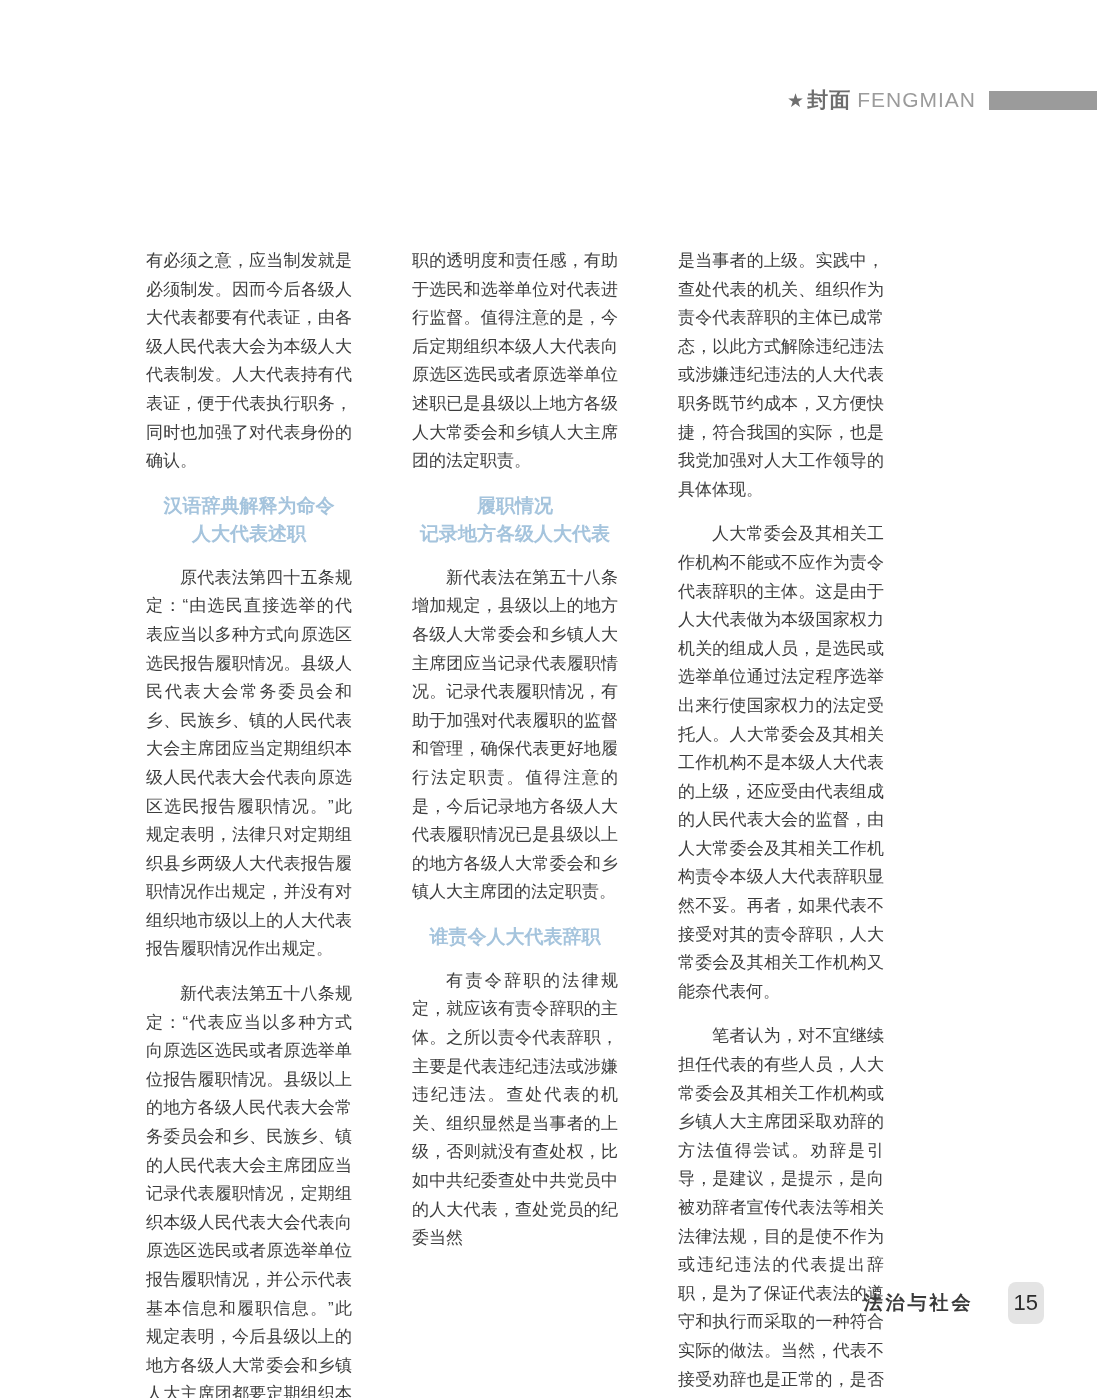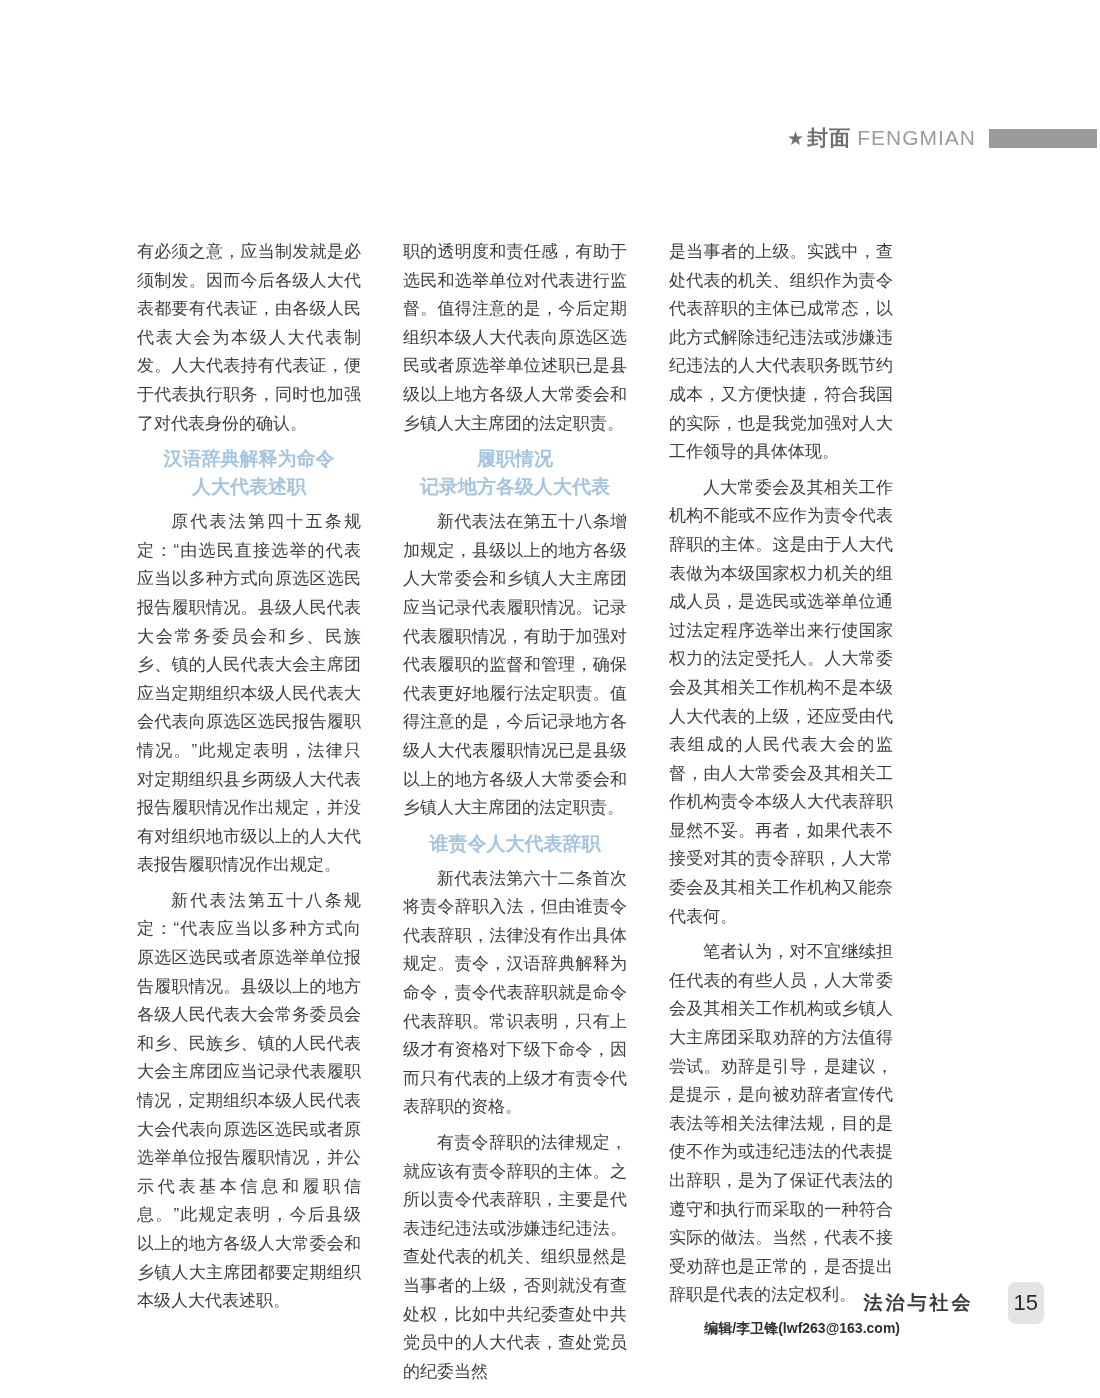--- a/index.html
+++ b/index.html
@@ -8,36 +8,36 @@
     width: 1100px; height: 1398px;
     background: #ffffff;
     font-family: "Liberation Sans", "DejaVu Sans", sans-serif;
     position: relative;
   }
   .page { position: absolute; inset: 0; background: #ffffff; overflow: hidden; }
 
   
   .header {
     position: absolute; top: 86px; right: 3px;
-    display: flex; align-items: center; gap: 13px; margin-top: 38px;
+    display: flex; align-items: center; gap: 13px;
   }
   .header-title { font-size: 21px; letter-spacing: 1px; white-space: nowrap; }
   .header-title .star { color: #6e6e6e; font-size: 19px; margin-right: 2px; }
   .header-title .cn { color: #6e6e6e; font-weight: bold; }
   .header-title .en { color: #9b9b9b; margin-left: 6px; }
   .header-bar { width: 108px; height: 19px; background: #9b9b9b; }
 
   
   .columns {
     position: absolute; top: 231px; left: 130px;
     display: flex; gap: 28px;
   }
   .col { width: 238px; }
   p.body {
-    margin: 7px;
+    margin: 16px;
     font-size: 17px;
     line-height: 28.6px;
     color: #3d3d3d;
     text-align: justify;
   }
   p.body.indent { text-indent: 2em; }
   .subhead {
     margin: 5px 0 4px 0;
     font-size: 19px;
     line-height: 28px;
@@ -95,21 +95,20 @@
     <div class="col">
       <p class="body">职的透明度和责任感，有助于选民和选举单位对代表进行监督。值得注意的是，今后定期组织本级人大代表向原选区选民或者原选举单位述职已是县级以上地方各级人大常委会和乡镇人大主席团的法定职责。</p>
       <div class="subhead">
         <div>履职情况</div>
         <div>记录地方各级人大代表</div>
       </div>
       <p class="body indent">新代表法在第五十八条增加规定，县级以上的地方各级人大常委会和乡镇人大主席团应当记录代表履职情况。记录代表履职情况，有助于加强对代表履职的监督和管理，确保代表更好地履行法定职责。值得注意的是，今后记录地方各级人大代表履职情况已是县级以上的地方各级人大常委会和乡镇人大主席团的法定职责。</p>
       <div class="subhead">
         <div>谁责令人大代表辞职</div>
       </div>
-      <p class="body indent">新代表法第六十二条首次将责令辞职入法，但由谁责令代表辞职，法律没有作出具体规定。责令，汉语辞典解释为命令，责令代表辞职就是命令代表辞职。常识表明，只有上级才有资格对下级下命令，因而只有代表的上级才有责令代表辞职的资格。</p>
       <p class="body indent">有责令辞职的法律规定，就应该有责令辞职的主体。之所以责令代表辞职，主要是代表违纪违法或涉嫌违纪违法。查处代表的机关、组织显然是当事者的上级，否则就没有查处权，比如中共纪委查处中共党员中的人大代表，查处党员的纪委当然</p>
     </div>
 
     <div class="col">
       <p class="body">是当事者的上级。实践中，查处代表的机关、组织作为责令代表辞职的主体已成常态，以此方式解除违纪违法或涉嫌违纪违法的人大代表职务既节约成本，又方便快捷，符合我国的实际，也是我党加强对人大工作领导的具体体现。</p>
       <p class="body indent">人大常委会及其相关工作机构不能或不应作为责令代表辞职的主体。这是由于人大代表做为本级国家权力机关的组成人员，是选民或选举单位通过法定程序选举出来行使国家权力的法定受托人。人大常委会及其相关工作机构不是本级人大代表的上级，还应受由代表组成的人民代表大会的监督，由人大常委会及其相关工作机构责令本级人大代表辞职显然不妥。再者，如果代表不接受对其的责令辞职，人大常委会及其相关工作机构又能奈代表何。</p>
       <p class="body indent">笔者认为，对不宜继续担任代表的有些人员，人大常委会及其相关工作机构或乡镇人大主席团采取劝辞的方法值得尝试。劝辞是引导，是建议，是提示，是向被劝辞者宣传代表法等相关法律法规，目的是使不作为或违纪违法的代表提出辞职，是为了保证代表法的遵守和执行而采取的一种符合实际的做法。当然，代表不接受劝辞也是正常的，是否提出辞职是代表的法定权利。</p>
       <div class="editor">编辑/李卫锋(lwf263@163.com)</div>
     </div>
 

